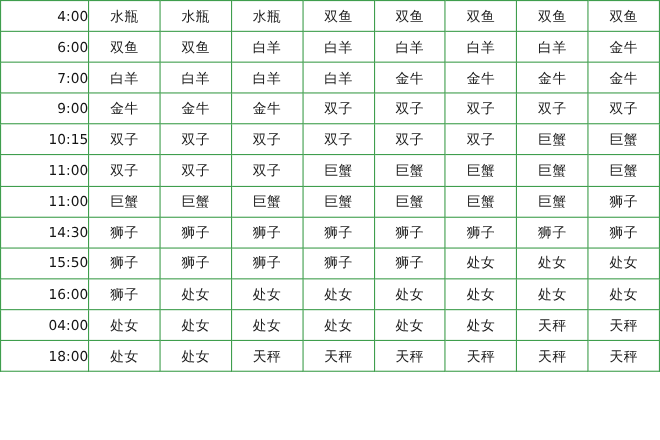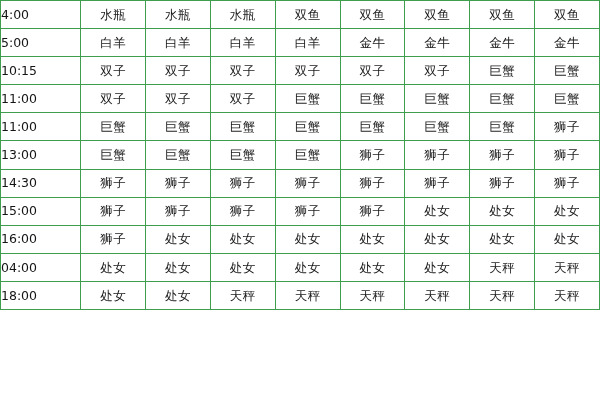--- a/index.html
+++ b/index.html
@@ -35,21 +35,21 @@
     line-height: 1.1;
     background: #ffffff;
     white-space: nowrap;
     overflow: hidden;
   }
   table.asc-table td.time-cell {
     width: 72px;
     font-family: "DejaVu Sans", "Liberation Sans", sans-serif;
     font-size: 12.5px;
     color: #141414;
-    text-align: left;
+    text-align: right;
   }
   table.asc-table td.sign-cell {
     width: 58px;
     font-size: 12.5px;
     letter-spacing: 0.5px;
   }
   
   table.asc-table tr:first-child td {
     border-top: 1px solid #3f9e4d;
   }
@@ -65,29 +65,51 @@
           <td class="sign-cell">水瓶</td>
           <td class="sign-cell">水瓶</td>
           <td class="sign-cell">水瓶</td>
           <td class="sign-cell">双鱼</td>
           <td class="sign-cell">双鱼</td>
           <td class="sign-cell">双鱼</td>
           <td class="sign-cell">双鱼</td>
           <td class="sign-cell">双鱼</td>
         </tr>
         <tr>
-          <td class="time-cell">5:00</td>
+          <td class="time-cell">6:00</td>
+          <td class="sign-cell">双鱼</td>
+          <td class="sign-cell">双鱼</td>
+          <td class="sign-cell">白羊</td>
+          <td class="sign-cell">白羊</td>
+          <td class="sign-cell">白羊</td>
+          <td class="sign-cell">白羊</td>
+          <td class="sign-cell">白羊</td>
+          <td class="sign-cell">金牛</td>
+        </tr>
+        <tr>
+          <td class="time-cell">7:00</td>
           <td class="sign-cell">白羊</td>
           <td class="sign-cell">白羊</td>
           <td class="sign-cell">白羊</td>
           <td class="sign-cell">白羊</td>
           <td class="sign-cell">金牛</td>
           <td class="sign-cell">金牛</td>
           <td class="sign-cell">金牛</td>
           <td class="sign-cell">金牛</td>
+        </tr>
+        <tr>
+          <td class="time-cell">9:00</td>
+          <td class="sign-cell">金牛</td>
+          <td class="sign-cell">金牛</td>
+          <td class="sign-cell">金牛</td>
+          <td class="sign-cell">双子</td>
+          <td class="sign-cell">双子</td>
+          <td class="sign-cell">双子</td>
+          <td class="sign-cell">双子</td>
+          <td class="sign-cell">双子</td>
         </tr>
         <tr>
           <td class="time-cell">10:15</td>
           <td class="sign-cell">双子</td>
           <td class="sign-cell">双子</td>
           <td class="sign-cell">双子</td>
           <td class="sign-cell">双子</td>
           <td class="sign-cell">双子</td>
           <td class="sign-cell">双子</td>
           <td class="sign-cell">巨蟹</td>
@@ -109,43 +131,32 @@
           <td class="sign-cell">巨蟹</td>
           <td class="sign-cell">巨蟹</td>
           <td class="sign-cell">巨蟹</td>
           <td class="sign-cell">巨蟹</td>
           <td class="sign-cell">巨蟹</td>
           <td class="sign-cell">巨蟹</td>
           <td class="sign-cell">巨蟹</td>
           <td class="sign-cell">狮子</td>
         </tr>
         <tr>
-          <td class="time-cell">13:00</td>
-          <td class="sign-cell">巨蟹</td>
-          <td class="sign-cell">巨蟹</td>
-          <td class="sign-cell">巨蟹</td>
-          <td class="sign-cell">巨蟹</td>
-          <td class="sign-cell">狮子</td>
-          <td class="sign-cell">狮子</td>
-          <td class="sign-cell">狮子</td>
-          <td class="sign-cell">狮子</td>
-        </tr>
-        <tr>
           <td class="time-cell">14:30</td>
           <td class="sign-cell">狮子</td>
           <td class="sign-cell">狮子</td>
           <td class="sign-cell">狮子</td>
           <td class="sign-cell">狮子</td>
           <td class="sign-cell">狮子</td>
           <td class="sign-cell">狮子</td>
           <td class="sign-cell">狮子</td>
           <td class="sign-cell">狮子</td>
         </tr>
         <tr>
-          <td class="time-cell">15:00</td>
+          <td class="time-cell">15:50</td>
           <td class="sign-cell">狮子</td>
           <td class="sign-cell">狮子</td>
           <td class="sign-cell">狮子</td>
           <td class="sign-cell">狮子</td>
           <td class="sign-cell">狮子</td>
           <td class="sign-cell">处女</td>
           <td class="sign-cell">处女</td>
           <td class="sign-cell">处女</td>
         </tr>
         <tr>

